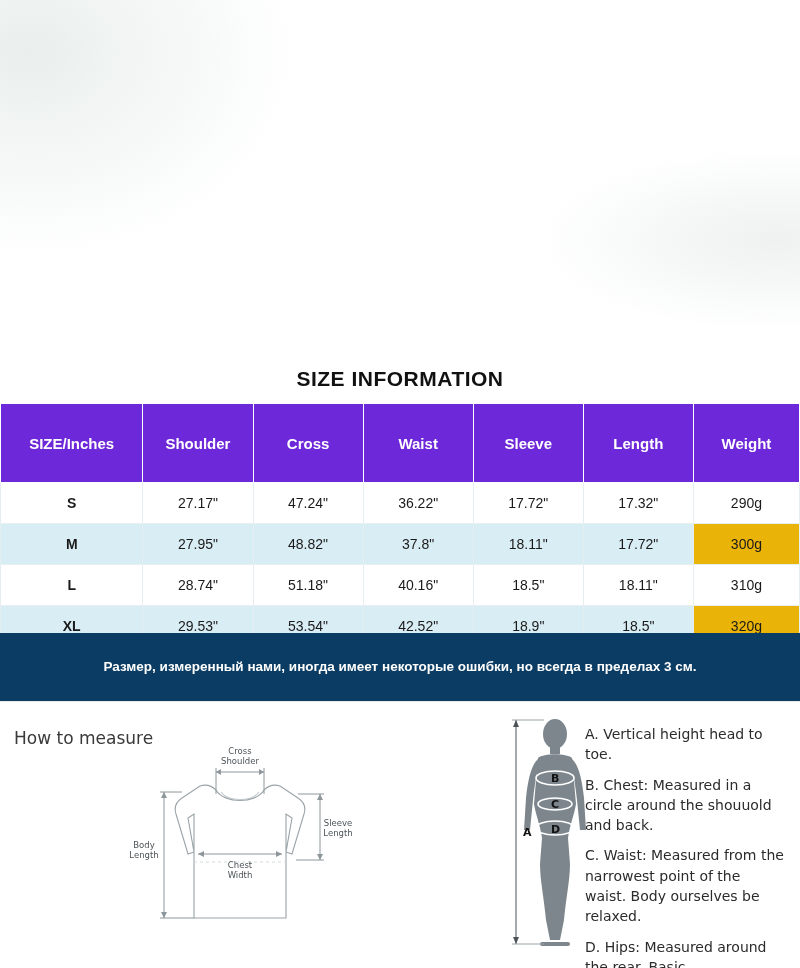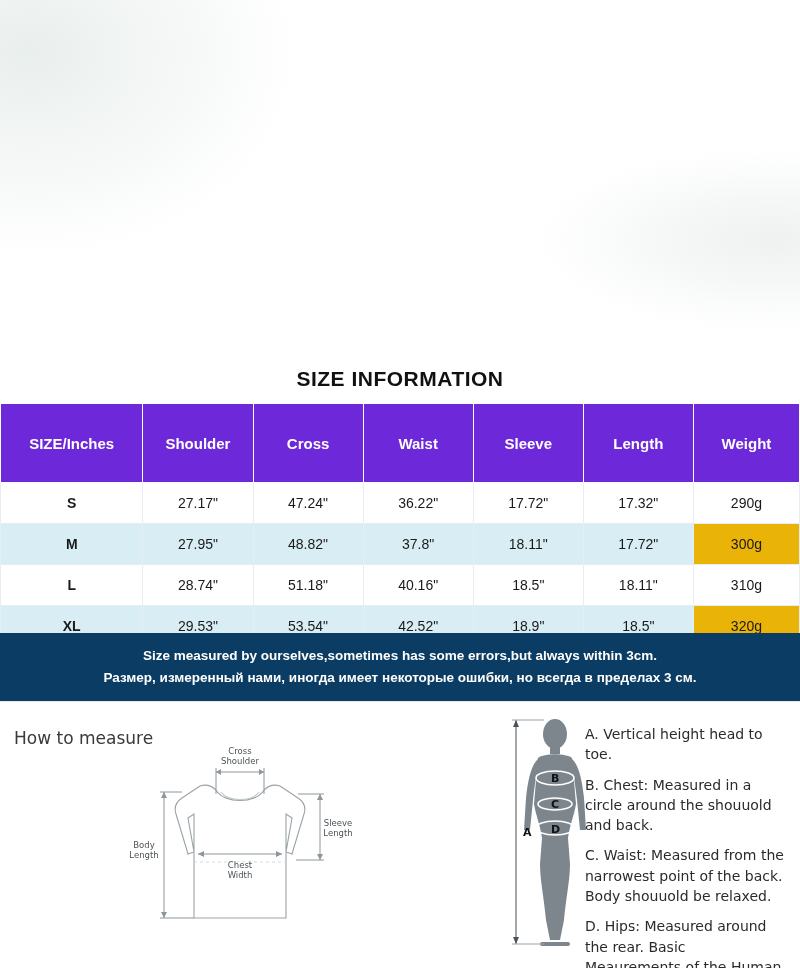--- a/index.html
+++ b/index.html
@@ -231,21 +231,20 @@
         <td>53.54"</td>
         <td>42.52"</td>
         <td>18.9"</td>
         <td>18.5"</td>
         <td class="c-weight">320g</td>
       </tr>
     </tbody>
   </table>
 
   <div class="note-band">
-    <div class="note-line">Size measured by ourselves,sometimes has some errors,but always within 3cm.</div>
     <div class="note-line">Размер, измеренный нами, иногда имеет некоторые ошибки, но всегда в пределах 3 см.</div>
   </div>
 
   <div class="measure-area">
     <div class="measure-title">How to measure</div>
 
     <svg class="fig-left" viewBox="0 0 240 210">
       <g fill="none" stroke="#9aa3a8" stroke-width="1.1">
 
         <path d="M96,48 C92,44 86,42 80,44 L62,56 C56,60 54,66 56,72 L68,112 L74,110 L68,76 L74,72 L74,176 L166,176 L166,72 L172,76 L166,110 L172,112 L184,72 C186,66 184,60 178,56 L160,44 C154,42 148,44 144,48"></path>
@@ -328,18 +327,18 @@
       </g>
       <text x="23" y="124" font-size="11" font-weight="bold" fill="#111111" font-family="DejaVu Sans, sans-serif">A</text>
       <text x="51" y="70" font-size="11" font-weight="bold" fill="#111111" font-family="DejaVu Sans, sans-serif">B</text>
       <text x="51" y="96" font-size="11" font-weight="bold" fill="#111111" font-family="DejaVu Sans, sans-serif">C</text>
       <text x="51" y="121" font-size="11" font-weight="bold" fill="#111111" font-family="DejaVu Sans, sans-serif">D</text>
     </svg>
 
     <div class="measure-text">
       <p>A. Vertical height head to toe.</p>
       <p>B. Chest: Measured in a circle around the shouuold and back.</p>
-      <p>C. Waist: Measured from the narrowest point of the back. Body shouuold be relaxed.</p>
+      <p>C. Waist: Measured from the narrowest point of the waist. Body ourselves be relaxed.</p>
       <p>D. Hips: Measured around the rear. Basic Meaurements of the Human Body</p>
     </div>
   </div>
 
 </div>
 
 </body></html>

